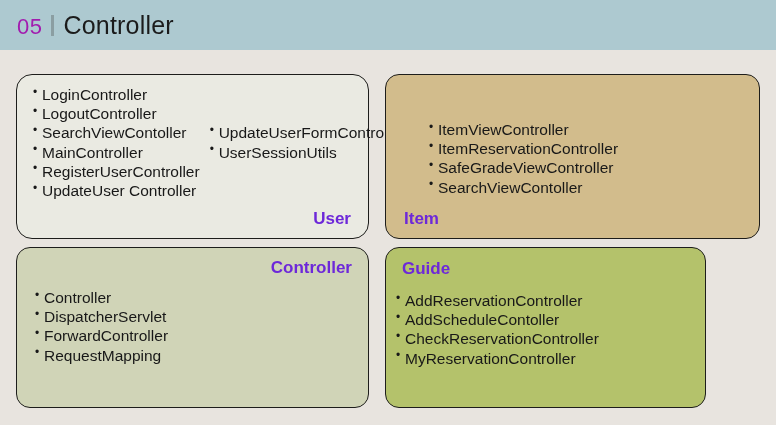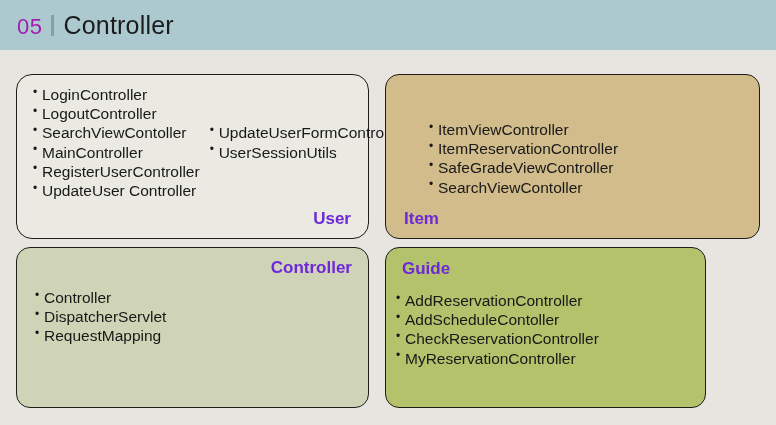--- a/index.html
+++ b/index.html
@@ -199,20 +199,21 @@
       <li>SearchViewContoller</li>
     </ul>
     <div class="box-label label-bottom-right" style="text-align:left; padding:0 0 11px 18px;">Item</div>
   </div>
 
   <div class="group-box box-controller">
     <div class="box-label label-top-right">Controller</div>
     <ul class="item-list controller-body">
       <li>Controller</li>
       <li>DispatcherServlet</li>
+      <li>ForwardController</li>
       <li>RequestMapping</li>
     </ul>
   </div>
 
   <div class="group-box box-guide">
     <div class="box-label label-top-left">Guide</div>
     <ul class="item-list guide-body">
       <li>AddReservationController</li>
       <li>AddScheduleContoller</li>
       <li>CheckReservationController</li>

